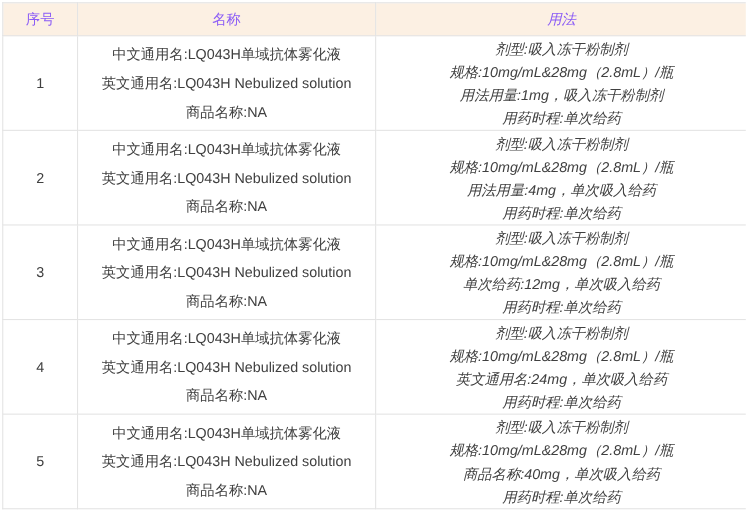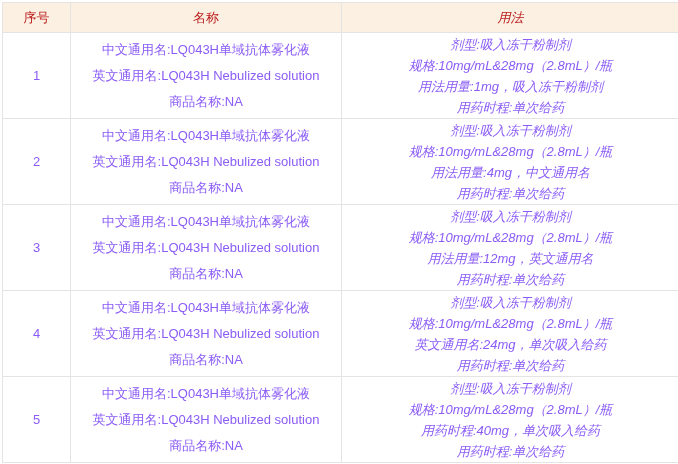--- a/index.html
+++ b/index.html
@@ -19,28 +19,28 @@
     width: 674px;
     border-collapse: collapse;
     table-layout: fixed;
   }
   table.drug-table th,
   table.drug-table td {
     border: 1px solid #e4e4e4;
     text-align: center;
     vertical-align: middle;
     font-size: 13px;
-    color: #8b5cf6;
+    color: #404040;
     font-weight: normal;
     padding: 0;
   }
   table.drug-table th {
     background: #fcf0e3;
     height: 29px;
-    color: #b91c1c;
+    color: #8b5cf6;
   }
   table.drug-table td {
     height: 85px;
     background: #ffffff;
   }
   .col-no    { width: 67px;  }
   .col-name  { width: 270px; }
   .col-usage { width: 337px; font-style: italic; }
   .cell-name .line  { line-height: 26px; }
   .cell-usage .line { line-height: 21px; }
@@ -77,36 +77,36 @@
       <tr>
         <td class="col-no">2</td>
         <td class="col-name cell-name">
           <div class="line">中文通用名:LQ043H单域抗体雾化液</div>
           <div class="line">英文通用名:LQ043H Nebulized solution</div>
           <div class="line">商品名称:NA</div>
         </td>
         <td class="col-usage cell-usage">
           <div class="line">剂型:吸入冻干粉制剂</div>
           <div class="line">规格:10mg/mL&amp;28mg（2.8mL）/瓶</div>
-          <div class="line">用法用量:4mg，中文通用名</div>
+          <div class="line">用法用量:4mg，单次吸入给药</div>
           <div class="line">用药时程:单次给药</div>
         </td>
       </tr>
 
       <tr>
         <td class="col-no">3</td>
         <td class="col-name cell-name">
           <div class="line">中文通用名:LQ043H单域抗体雾化液</div>
           <div class="line">英文通用名:LQ043H Nebulized solution</div>
           <div class="line">商品名称:NA</div>
         </td>
         <td class="col-usage cell-usage">
           <div class="line">剂型:吸入冻干粉制剂</div>
           <div class="line">规格:10mg/mL&amp;28mg（2.8mL）/瓶</div>
-          <div class="line">用法用量:12mg，英文通用名</div>
+          <div class="line">单次给药:12mg，单次吸入给药</div>
           <div class="line">用药时程:单次给药</div>
         </td>
       </tr>
 
       <tr>
         <td class="col-no">4</td>
         <td class="col-name cell-name">
           <div class="line">中文通用名:LQ043H单域抗体雾化液</div>
           <div class="line">英文通用名:LQ043H Nebulized solution</div>
           <div class="line">商品名称:NA</div>
@@ -122,20 +122,20 @@
       <tr>
         <td class="col-no">5</td>
         <td class="col-name cell-name">
           <div class="line">中文通用名:LQ043H单域抗体雾化液</div>
           <div class="line">英文通用名:LQ043H Nebulized solution</div>
           <div class="line">商品名称:NA</div>
         </td>
         <td class="col-usage cell-usage">
           <div class="line">剂型:吸入冻干粉制剂</div>
           <div class="line">规格:10mg/mL&amp;28mg（2.8mL）/瓶</div>
-          <div class="line">用药时程:40mg，单次吸入给药</div>
+          <div class="line">商品名称:40mg，单次吸入给药</div>
           <div class="line">用药时程:单次给药</div>
         </td>
       </tr>
 
     </tbody>
   </table>
 </div>
 
 </body></html>

